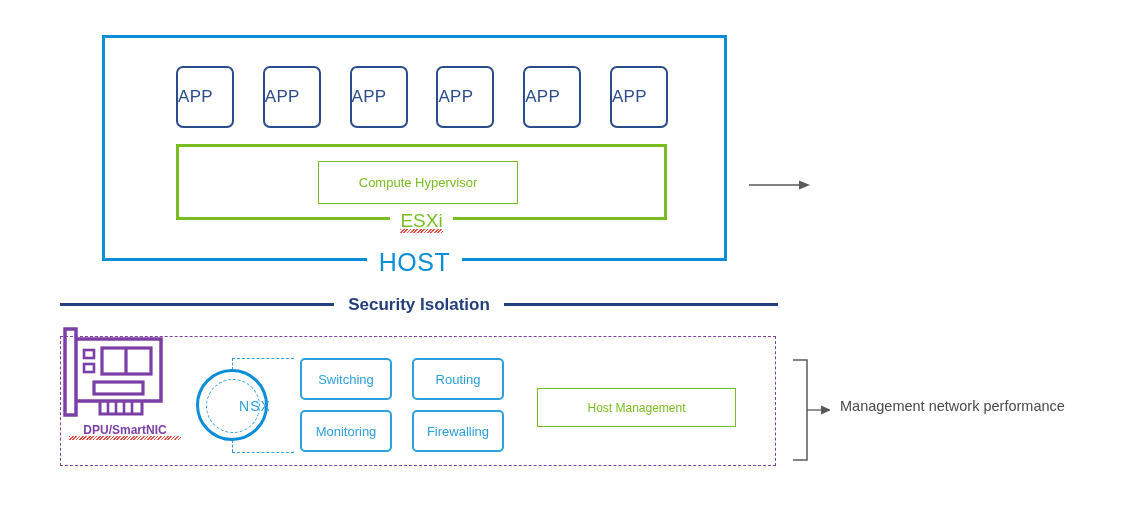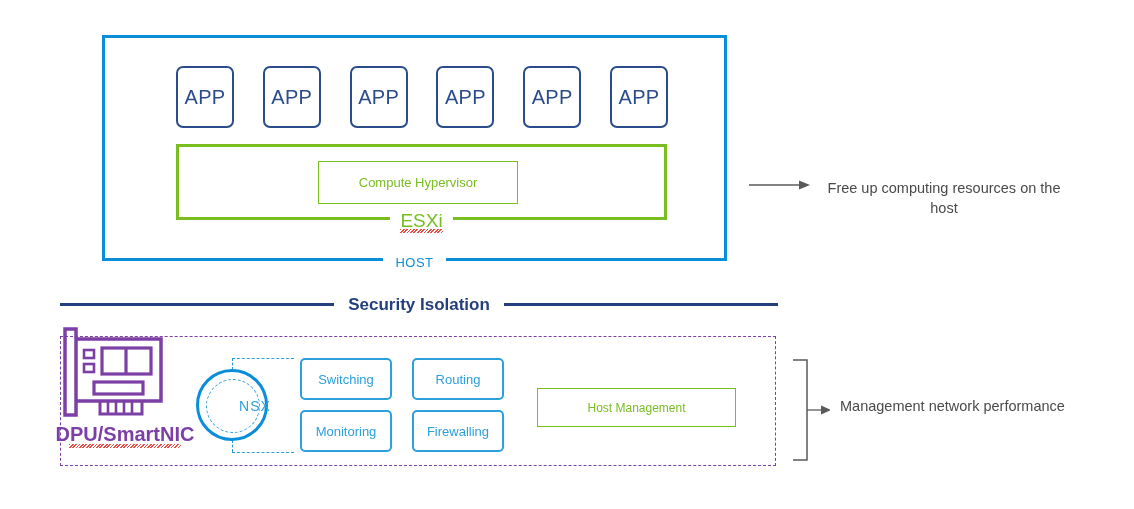--- a/index.html
+++ b/index.html
@@ -32,43 +32,42 @@
   #host-label-wrap {
     left: 102px; top: 249px;
     width: 625px; height: 26px;
     display: flex; align-items: center; justify-content: center;
     background: transparent;
   }
   #host-label {
     background: #ffffff;
     padding: 0 12px;
     color: #0a8ed9;
-    font-size: 13px;
+    font-size: 25px;
     letter-spacing: 0.5px;
     line-height: 1;
   }
 
   
   #app-row {
     left: 176px; top: 66px;
     width: 492px; height: 62px;
     display: flex;
     justify-content: space-between;
     align-items: stretch;
   }
   .app-box {
     width: 58px;
     border: 2px solid #2b4c8c;
     border-radius: 7px;
     box-sizing: border-box;
     display: flex;
     align-items: center;
-    justify-content: center;
     color: #2b4c8c;
-    font-size: 20px;
+    font-size: 17px;
     background: #ffffff;
     letter-spacing: 0.3px;
   }
 
   
   #esxi-box {
     left: 176px; top: 144px;
     width: 491px; height: 76px;
     border: 3px solid #78be20;
     box-sizing: border-box;
@@ -145,21 +144,21 @@
   
   #nic-card {
     left: 58px; top: 326px;
     width: 122px; height: 95px;
   }
   #dpu-label {
     left: 55px; top: 424px;
     width: 140px;
     text-align: center;
     color: #7c3fa6;
-    font-size: 20px;
+    font-size: 12px;
     font-weight: bold;
     line-height: 1;
     position: absolute;
   }
   #dpu-label .squiggle { left: 14px; right: 14px; bottom: -4px; }
 
   
   #nsx-wrap { left: 196px; top: 369px; width: 72px; height: 72px; }
   #nsx-outer {
     width: 72px; height: 72px;
@@ -357,21 +356,20 @@
   <div class="abs" id="hostmgmt-box">
     <span>Host Management</span>
   </div>
 
   <div class="abs" id="callout-top-arrow">
     <svg width="62" height="14" viewBox="0 0 62 14" xmlns="http://www.w3.org/2000/svg">
       <line x1="0" y1="7" x2="50" y2="7" stroke="#5a5a5a" stroke-width="1.3"></line>
       <polygon points="50,2.5 61,7 50,11.5" fill="#5a5a5a"></polygon>
     </svg>
   </div>
-  <div class="abs" id="callout-top-text">Free up computing resources on the host</div>
 
   <div class="abs" id="callout-bottom-bracket">
     <svg width="40" height="104" viewBox="0 0 40 104" xmlns="http://www.w3.org/2000/svg">
       <path d="M3 2 H17 V102 H3" fill="none" stroke="#5a5a5a" stroke-width="1.5"></path>
       <line x1="17" y1="52" x2="32" y2="52" stroke="#5a5a5a" stroke-width="1.3"></line>
       <polygon points="31,47.5 41,52 31,56.5" fill="#5a5a5a"></polygon>
     </svg>
   </div>
   <div class="abs" id="callout-bottom-text">Management network performance</div>
 

